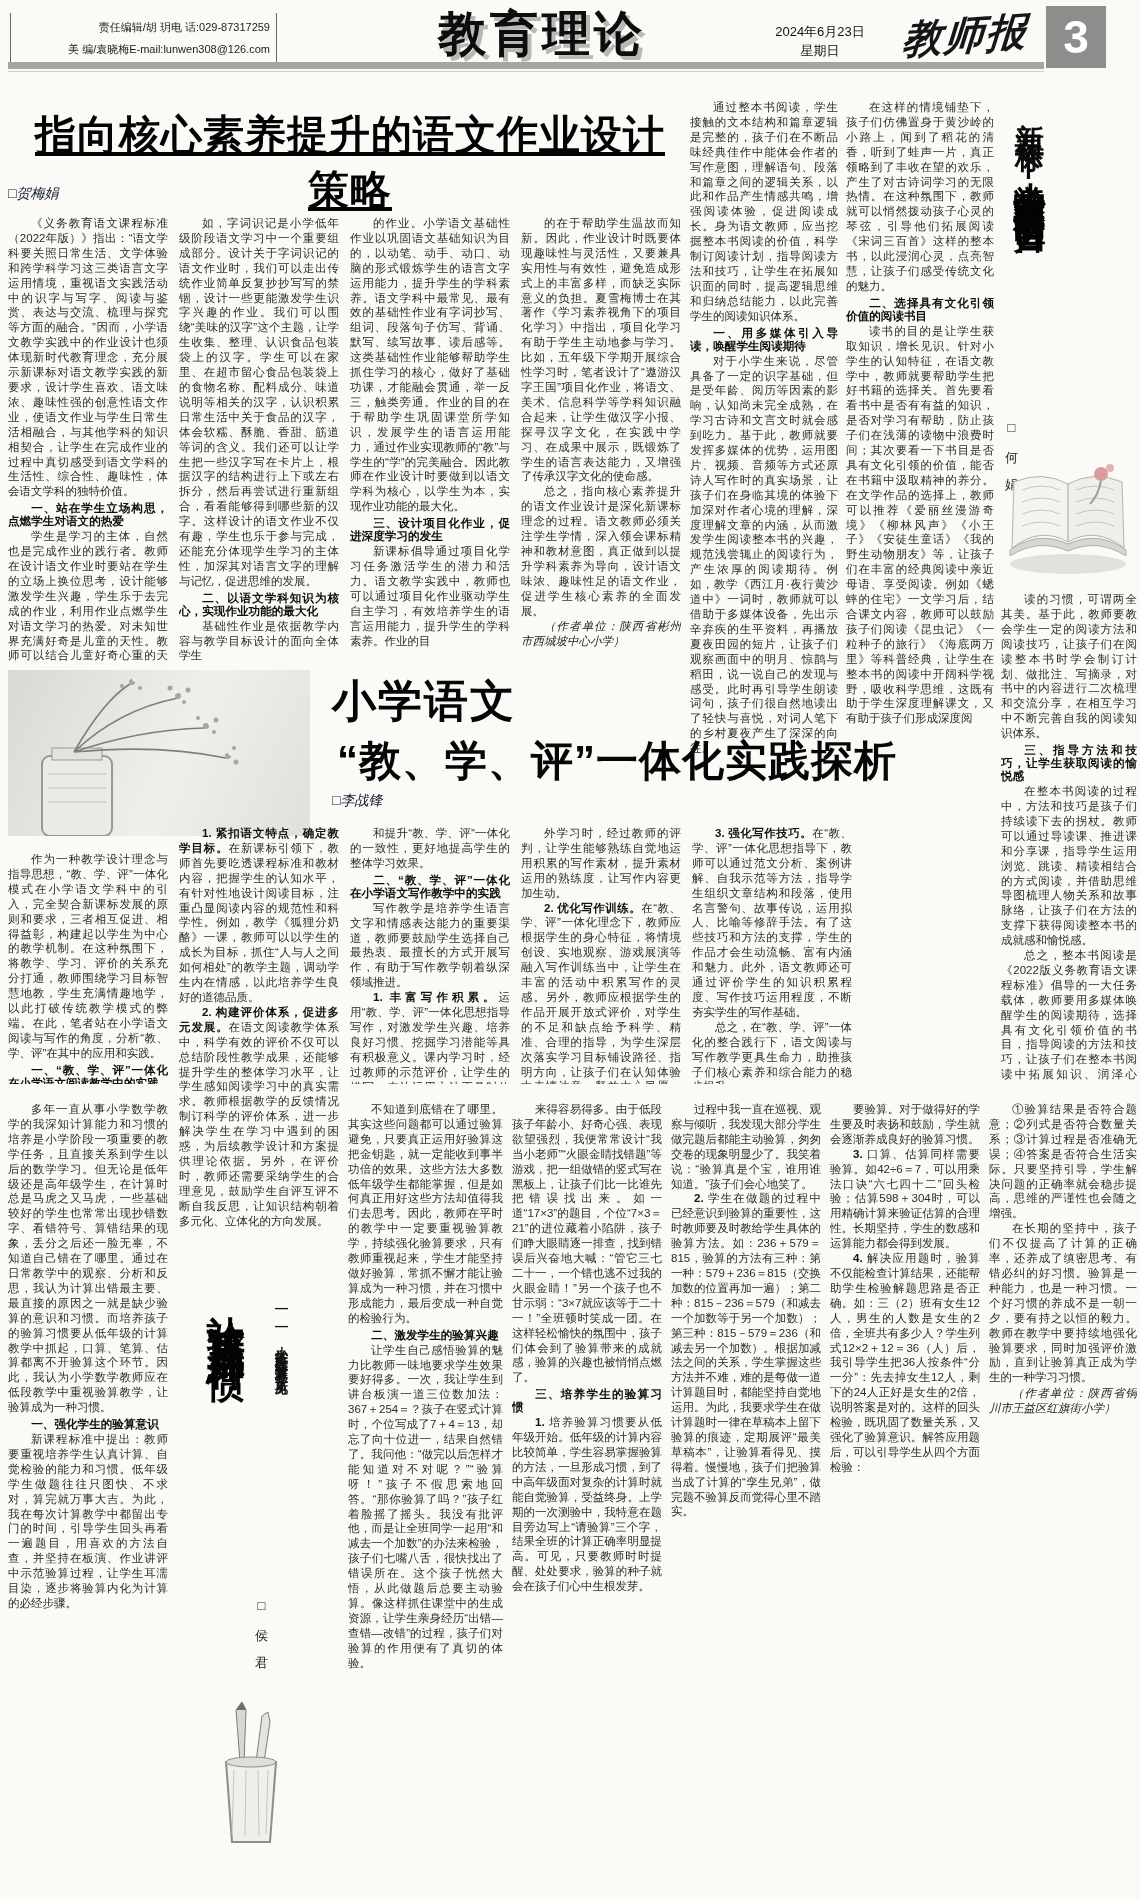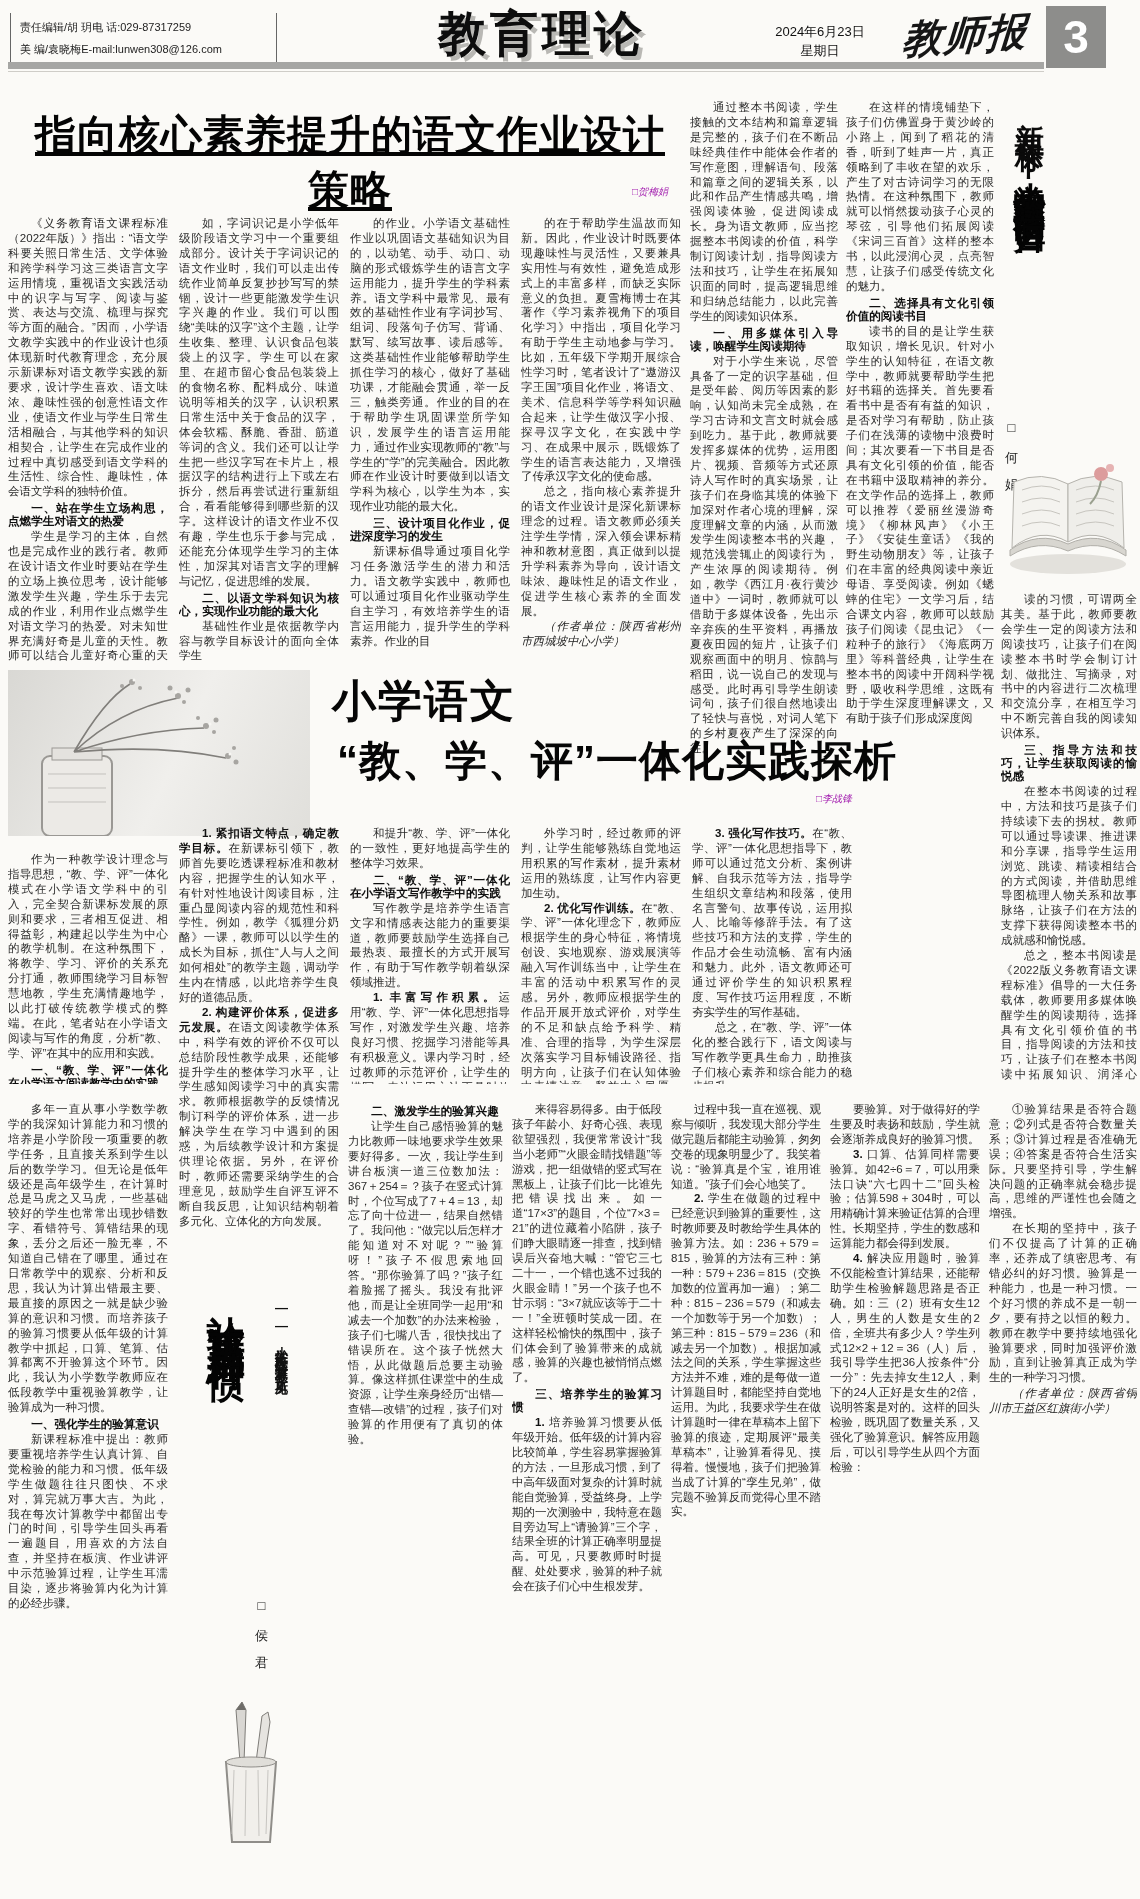--- a/index.html
+++ b/index.html
@@ -1,21 +1,21 @@
 <!DOCTYPE html>
 <html><head>
 <meta charset="utf-8">
 <style>
   html,body{margin:0;padding:0;background:#e9e7e2;}
   .page{position:relative;width:1140px;height:1899px;background:#fbfaf7;margin:0 auto;
         font-family:"Liberation Sans",sans-serif;color:#262626;overflow:hidden;}
   
   .ed-box{position:absolute;left:10px;top:13px;width:250px;height:50px;
           border-left:1px solid #666;border-right:1px solid #666;padding:3px 6px 0 9px;}
-  .ed-row{display:flex;justify-content:flex-start;font-size:11px;line-height:22px;color:#1c1c1c;white-space:nowrap;}
+  .ed-row{display:flex;justify-content:flex-end;font-size:11px;line-height:22px;color:#1c1c1c;white-space:nowrap;}
   .mast-band{position:absolute;left:8px;top:62px;width:1036px;height:7px;background:#a6a6a4;}
   .mast-band2{position:absolute;left:8px;top:71px;width:1036px;height:1px;background:#cfcdc8;}
   .section-title{position:absolute;left:438px;top:2px;margin:0;font-size:48px;font-weight:900;
                  letter-spacing:4px;color:#0d0d0d;text-shadow:4px 4px 0 #b9b8b4;}
   .date-block{position:absolute;left:742px;top:22px;width:156px;text-align:center;
               font-size:13px;line-height:19px;color:#111;}
   .paper-name{position:absolute;left:902px;top:8px;font-family:"DejaVu Serif",serif;
               font-style:italic;font-weight:bold;font-size:40px;color:#161616;
               transform:rotate(-4deg) skewX(-8deg);letter-spacing:2px;}
   .page-num{position:absolute;left:1046px;top:6px;width:60px;height:62px;background:#8d8d8b;
@@ -25,21 +25,21 @@
   .col p.para{margin:0;text-indent:2em;font-size:11.5px;line-height:14.9px;color:#2b2b2b;}
   .col p.para b{color:#111;}
   .col .sub{font-weight:bold;text-indent:2em;font-size:11.6px;line-height:13px;
             margin:2px 0 2px 0;color:#0f0f0f;text-align:justify;}
   .col p.attr{margin:1px 0 0 0;text-indent:2em;font-size:11.5px;line-height:15px;
               font-family:"Liberation Serif",serif;font-style:italic;color:#222;}
   
   .a1-title{position:absolute;left:20px;top:108px;width:660px;margin:0;text-align:center;
             font-size:41px;font-weight:900;letter-spacing:1px;color:#040404;text-decoration:underline;}
   .byline{position:absolute;font-family:"Liberation Serif",serif;font-style:italic;
-          font-size:10px;color:#a21caf;text-align:right;}
+          font-size:14px;color:#0f172a;text-align:left;}
   
   .vwrap{position:absolute;writing-mode:vertical-rl;text-orientation:upright;}
   .kicker{font-size:29px;font-weight:bold;letter-spacing:10px;color:#0a0a0a;padding-left:14px;}
   .vmain{font-size:32px;font-weight:900;letter-spacing:3px;color:#040404;}
   .vby{writing-mode:vertical-rl;text-orientation:upright;font-size:13px;
        font-family:"Liberation Serif",serif;color:#222;letter-spacing:6px;}
   
   .photo{position:absolute;left:8px;top:670px;width:302px;height:166px;
          background:linear-gradient(115deg,#d9d8d4 0%,#f0efec 55%,#e0dfdb 100%);}
   .a3-t1{position:absolute;left:332px;top:672px;margin:0;font-size:44px;font-weight:900;color:#060606;letter-spacing:2px;}
@@ -203,20 +203,21 @@
     <svg width="110" height="160" viewBox="0 0 110 160">
       <path d="M30 70 L80 70 L74 150 L36 150 Z" fill="#f1efeb" stroke="#8f8d89" stroke-width="2"></path>
       <path d="M38 78 L36 142 M50 78 L49 144 M62 78 L63 144 M72 78 L70 142" stroke="#c6c4c0"></path>
       <path d="M44 70 L40 18 L46 10 L50 18 L48 70" fill="#d9d7d3" stroke="#7e7c78"></path>
       <path d="M60 70 L66 24 L72 20 L74 30 L68 70" fill="#e6e4e0" stroke="#7e7c78"></path>
       <path d="M40 18 L46 10 L50 18 Z" fill="#6f6d69"></path>
       <ellipse cx="55" cy="70" rx="25" ry="5" fill="#e0ded9" stroke="#8f8d89"></ellipse>
     </svg>
   </div>
   <div class="col" style="left:348px;top:1102px;width:155px;height:792px;">
+      <p class="para">不知道到底错在了哪里。其实这些问题都可以通过验算避免，只要真正运用好验算这把金钥匙，就一定能收到事半功倍的效果。这些方法大多数低年级学生都能掌握，但是如何真正用好这些方法却值得我们去思考。因此，教师在平时的教学中一定要重视验算教学，持续强化验算要求，只有教师重视起来，学生才能坚持做好验算，常抓不懈才能让验算成为一种习惯，并在习惯中形成能力，最后变成一种自觉的检验行为。</p>
       <div class="sub">二、激发学生的验算兴趣</div>
       <p class="para">让学生自己感悟验算的魅力比教师一味地要求学生效果要好得多。一次，我让学生到讲台板演一道三位数加法：367＋254＝？孩子在竖式计算时，个位写成了7＋4＝13，却忘了向十位进一，结果自然错了。我问他：“做完以后怎样才能知道对不对呢？”“验算呀！”孩子不假思索地回答。“那你验算了吗？”孩子红着脸摇了摇头。我没有批评他，而是让全班同学一起用“和减去一个加数”的办法来检验，孩子们七嘴八舌，很快找出了错误所在。这个孩子恍然大悟，从此做题后总要主动验算。像这样抓住课堂中的生成资源，让学生亲身经历“出错—查错—改错”的过程，孩子们对验算的作用便有了真切的体验。</p>
     </div>
   <div class="col" style="left:512px;top:1102px;width:150px;height:792px;">
       <p class="para">来得容易得多。由于低段孩子年龄小、好奇心强、表现欲望强烈，我便常常设计“我当小老师”“火眼金睛找错题”等游戏，把一组做错的竖式写在黑板上，让孩子们比一比谁先把错误找出来。如一道“17×3”的题目，个位“7×3＝21”的进位藏着小陷阱，孩子们睁大眼睛逐一排查，找到错误后兴奋地大喊：“管它三七二十一，一个错也逃不过我的火眼金睛！”另一个孩子也不甘示弱：“3×7就应该等于二十一！”全班顿时笑成一团。在这样轻松愉快的氛围中，孩子们体会到了验算带来的成就感，验算的兴趣也被悄悄点燃了。</p>
       <div class="sub">三、培养学生的验算习惯</div>
       <p class="para"><b>1. </b>培养验算习惯要从低年级开始。低年级的计算内容比较简单，学生容易掌握验算的方法，一旦形成习惯，到了中高年级面对复杂的计算时就能自觉验算，受益终身。上学期的一次测验中，我特意在题目旁边写上“请验算”三个字，结果全班的计算正确率明显提高。可见，只要教师时时提醒、处处要求，验算的种子就会在孩子们心中生根发芽。</p>
     </div>
   <div class="col" style="left:671px;top:1102px;width:150px;height:792px;">
       <p class="para">过程中我一直在巡视、观察与倾听，我发现大部分学生做完题后都能主动验算，匆匆交卷的现象明显少了。我笑着说：“验算真是个宝，谁用谁知道。”孩子们会心地笑了。</p>

